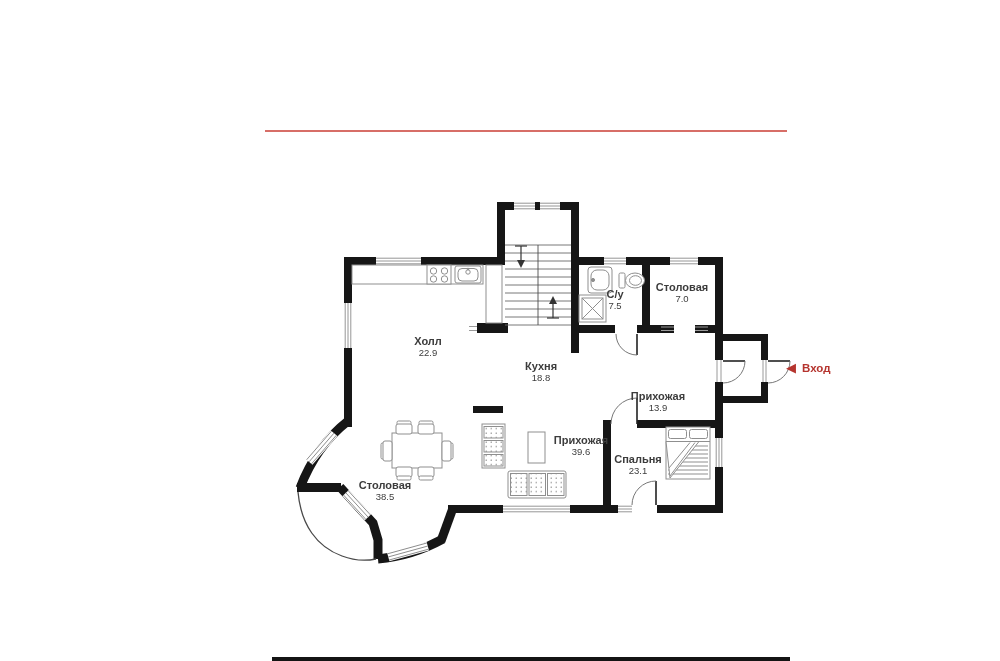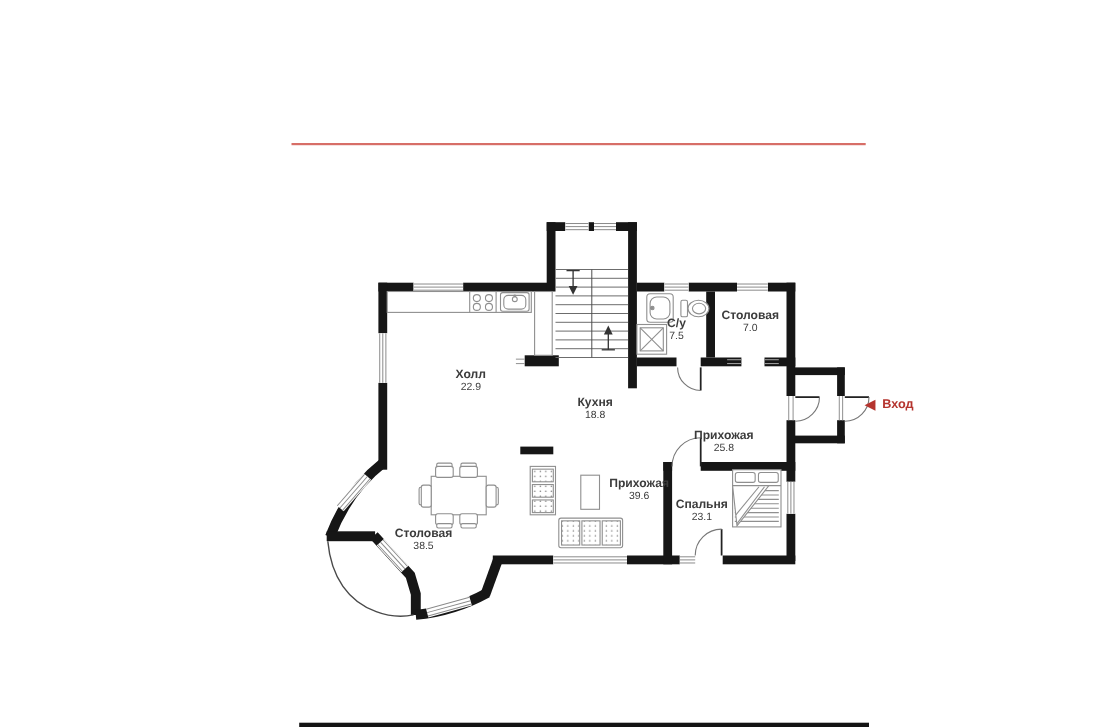--- a/index.html
+++ b/index.html
@@ -343,21 +343,21 @@
   <div class="room-label" style="left:615px;top:300px">
     <div class="rname">С/у</div>
     <div class="rarea">7.5</div>
   </div>
   <div class="room-label" style="left:682px;top:293px">
     <div class="rname">Столовая</div>
     <div class="rarea">7.0</div>
   </div>
   <div class="room-label" style="left:658px;top:402px">
     <div class="rname">Прихожая</div>
-    <div class="rarea">25.8</div>
+    <div class="rarea">13.9</div>
   </div>
   <div class="room-label" style="left:581px;top:446px">
     <div class="rname">Прихожая</div>
     <div class="rarea">39.6</div>
   </div>
   <div class="room-label" style="left:638px;top:465px">
     <div class="rname">Спальня</div>
     <div class="rarea">23.1</div>
   </div>
   <div class="room-label" style="left:385px;top:491px">

